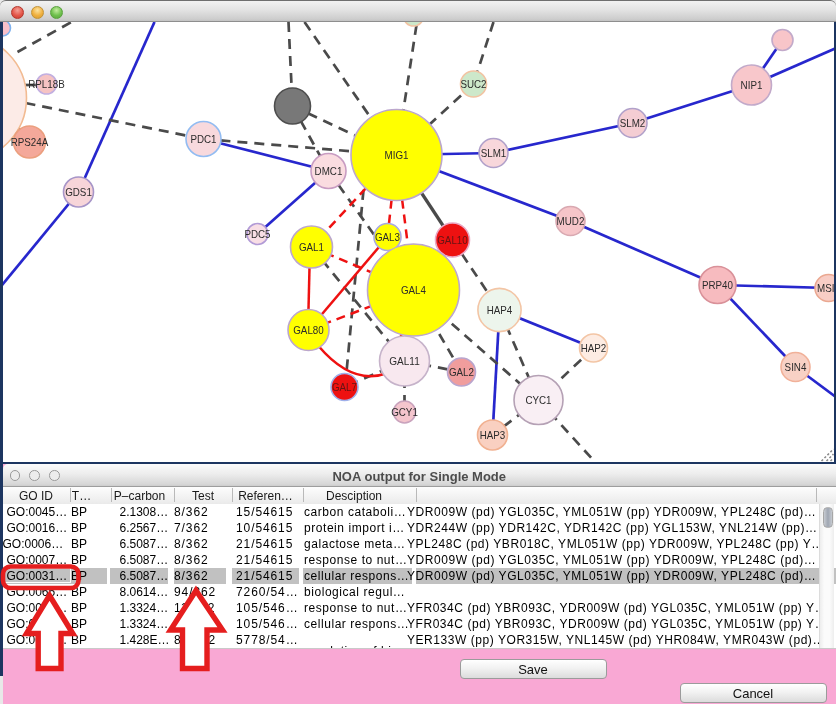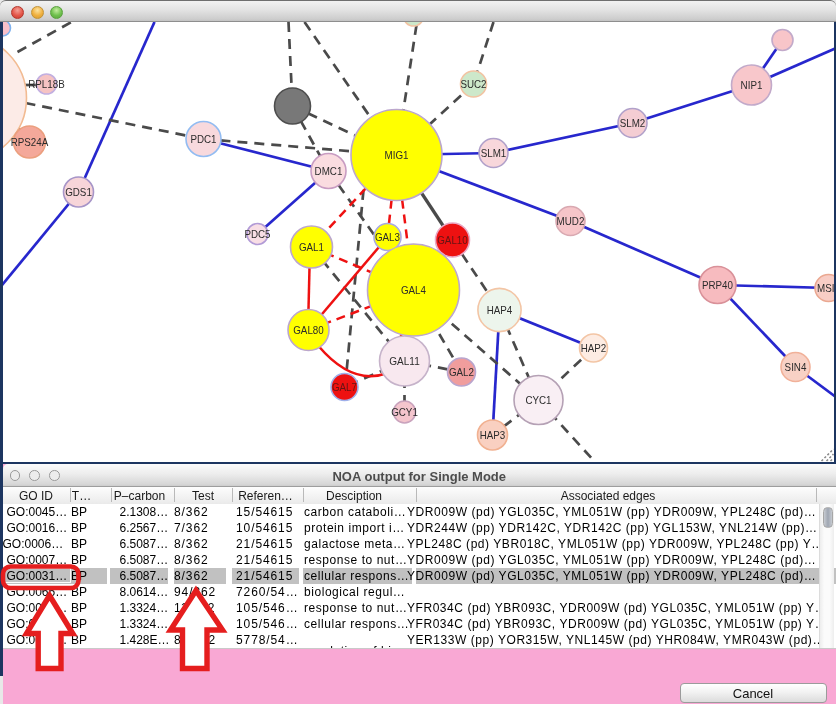--- a/index.html
+++ b/index.html
@@ -192,21 +192,20 @@
     <div class="abs" style="left:171px;top:1px;width:1px;height:14px;background:#b9b9b9;"></div>
     <div class="abs" style="left:229px;top:1px;width:1px;height:14px;background:#b9b9b9;"></div>
     <div class="abs" style="left:300px;top:1px;width:1px;height:14px;background:#b9b9b9;"></div>
     <div class="abs" style="left:413px;top:1px;width:1px;height:14px;background:#b9b9b9;"></div>
     <div class="abs" style="left:0;top:1.5px;width:67px;text-align:center;">GO ID</div>
     <div class="abs" style="left:65.5px;top:1.5px;width:27px;text-align:center;">T…</div>
     <div class="abs" style="left:106px;top:1.5px;width:62px;text-align:center;">P–carbon</div>
     <div class="abs" style="left:172px;top:1.5px;width:57px;text-align:center;">Test</div>
     <div class="abs" style="left:228px;top:1.5px;width:70px;text-align:center;">Referen…</div>
     <div class="abs" style="left:295.5px;top:1.5px;width:112px;text-align:center;">Desciption</div>
-    <div class="abs" style="left:414px;top:1.5px;width:383px;text-align:center;">Associated edges</div>
     <div class="abs" style="left:813px;top:1px;width:1px;height:14px;background:#b9b9b9;"></div>
   </div>
 
   <div class="abs" style="left:0;top:39.5px;width:833.5px;height:144px;background:#ffffff;
        border-bottom:1px solid #c9c9c9;box-sizing:content-box;overflow:hidden;">
     <div class="abs" style="left:0;top:0px;width:833.5px;height:16px;font-size:12px;color:#000;white-space:nowrap;">
       <div class="abs" style="left:4px;top:1.5px;">GO:0045…</div>
       <div class="abs" style="left:64.5px;top:1.5px;width:24px;text-align:center;">BP</div>
       <div class="abs" style="left:117px;top:1.5px;">2.1308…</div>
       <div class="abs" style="left:171.5px;top:1.5px;letter-spacing:0.9px;">8/362</div>
@@ -290,20 +289,23 @@
       <div class="abs" style="left:233.5px;top:1.5px;letter-spacing:0.9px;">5778/54…</div>
       <div class="abs" style="left:301.5px;top:12px;letter-spacing:0.55px;">regulation of bi…</div>
       <div class="abs" style="left:404.5px;top:1.5px;width:414px;overflow:hidden;letter-spacing:0.55px;">YER133W (pp) YOR315W, YNL145W (pd) YHR084W, YMR043W (pd)…</div>
     </div>
   </div>
 
   <div class="abs" style="left:816.5px;top:39.5px;width:15px;height:144px;background:linear-gradient(90deg,#ededed,#fbfbfb 30%,#fbfbfb 70%,#ededed);border-left:1px solid #dcdcdc;box-sizing:border-box;"></div>
   <div class="abs" style="left:820px;top:43px;width:8.5px;height:19px;border-radius:4.5px;
        background:linear-gradient(90deg,#c7cbd1,#9fa6b2 50%,#c7cbd1);border:0.5px solid #a6a6a6;"></div>
 
+  <div class="abs" style="left:457px;top:194.8px;width:147px;height:20.5px;border-radius:4px;
+       background:linear-gradient(#ffffff,#f2f2f2 45%,#dcdcdc);border:1px solid #9b9b9b;box-sizing:border-box;
+       text-align:center;font-size:13px;color:#111;line-height:19px;">Save</div>
   <div class="abs" style="left:677px;top:194.8px;width:147px;height:20.5px;border-radius:4px;
        background:linear-gradient(#ffffff,#f2f2f2 45%,#dcdcdc);border:1px solid #9b9b9b;box-sizing:border-box;
        text-align:center;font-size:13px;color:#111;line-height:19px;margin-top:24px;">Cancel</div>
 </div>
 
 <svg class="abs" style="left:0;top:0;pointer-events:none;" width="836" height="704" viewBox="0 0 836 704">
   <rect x="3" y="566.5" width="75.5" height="21.5" rx="7.5" fill="none" stroke="#e51e1e" stroke-width="4.6"></rect>
   <path d="M 49.5 595.5 L 26.5 633.5 L 38.2 633.5 L 38.2 668.5 L 61 668.5 L 61 633.5 L 72.8 633.5 Z" fill="#ffffff" stroke="#e51e1e" stroke-width="5.4" stroke-linejoin="miter"></path>
   <path d="M 196 590.5 L 170.5 630 L 182.5 630 L 182.5 668.5 L 207 668.5 L 207 630 L 222.5 630 Z" fill="#ffffff" stroke="#e51e1e" stroke-width="5.4" stroke-linejoin="miter"></path>
 </svg>

